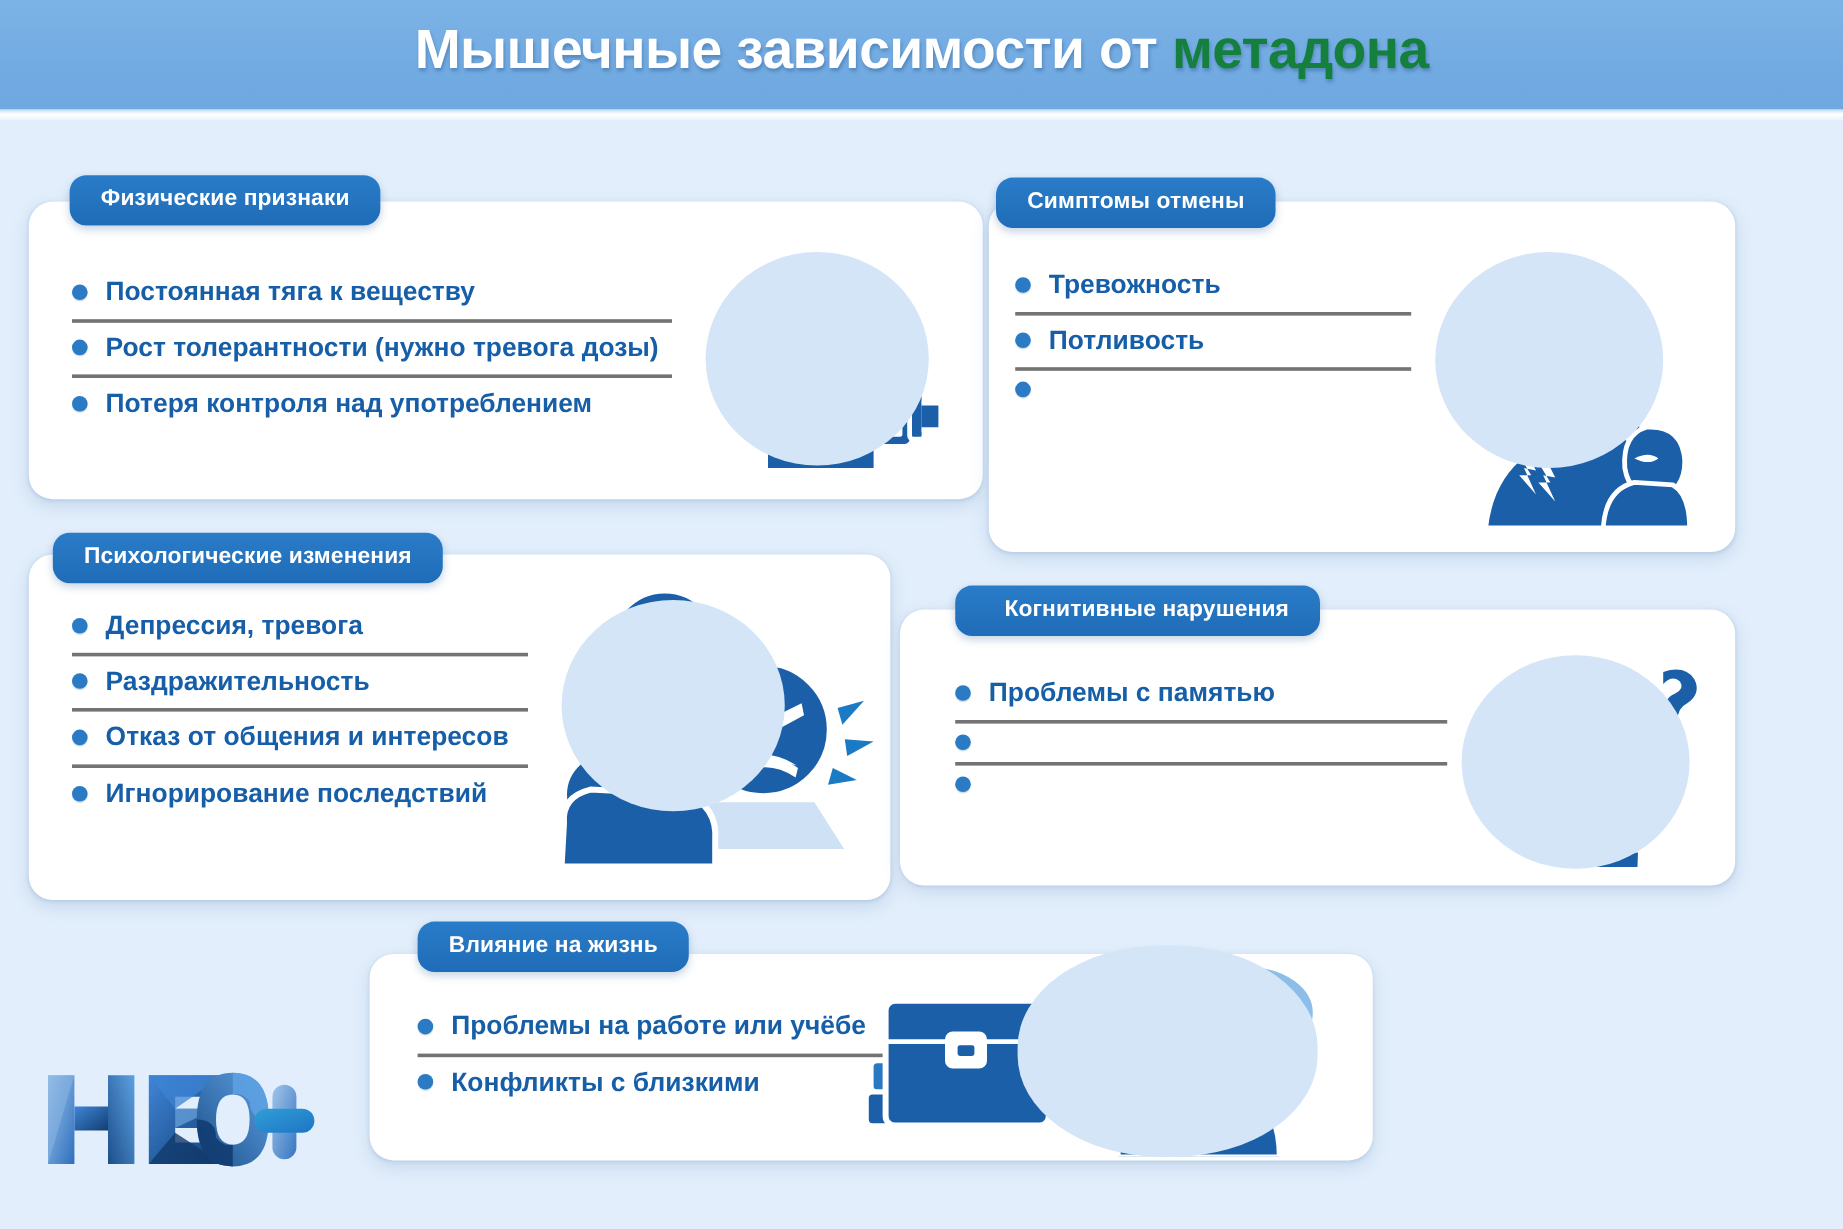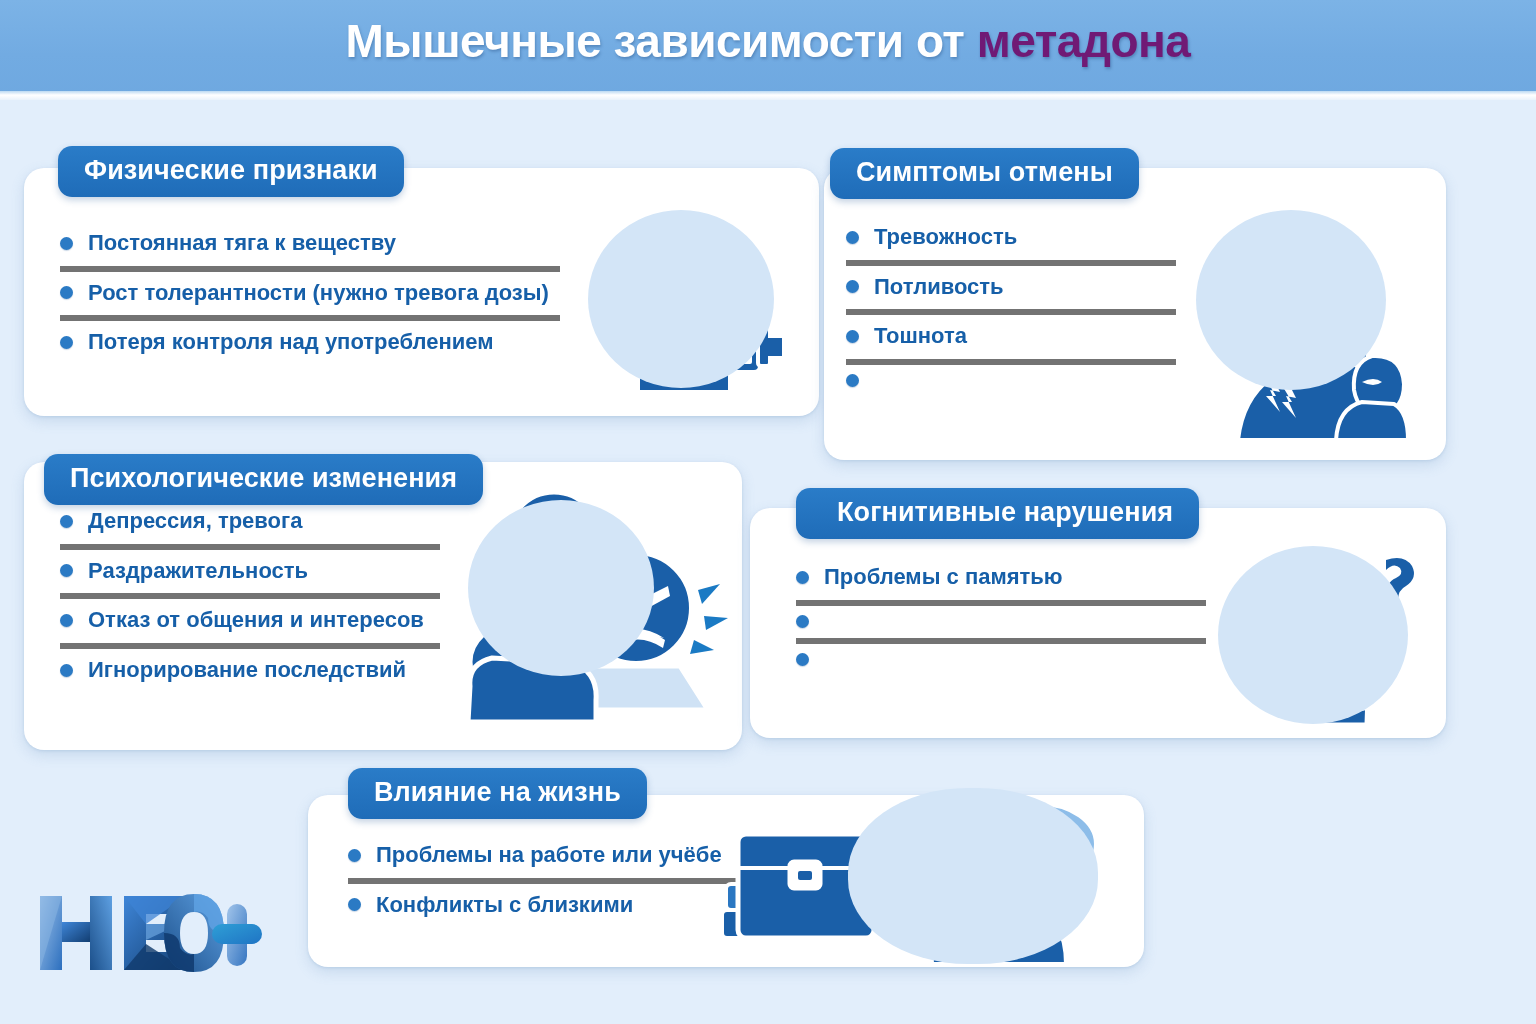--- a/index.html
+++ b/index.html
@@ -20,46 +20,46 @@
     background:linear-gradient(180deg,#bcd9f2 0%,#ffffff 45%,#eaf3fc 100%);
   }
   .page-title{
     position:absolute; left:0; top:14px; width:100%; text-align:center;
     font-size:46px; font-weight:bold; letter-spacing:-0.5px;
     font-family:"Liberation Sans Narrow","Liberation Sans", sans-serif;
     text-shadow:1px 2px 3px rgba(30,70,120,.35);
     white-space:nowrap;
   }
   .page-title .t-white{ color:#ffffff; }
-  .page-title .t-blue{ color:#701a75; }
+  .page-title .t-blue{ color:#15803d; }
 
   
   .card{
     position:absolute;
     background:#ffffff;
     border-radius:20px;
     box-shadow:0 5px 14px rgba(90,135,185,.20), 0 1px 3px rgba(90,135,185,.18);
   }
   .card-badge{
     position:absolute;
     background:linear-gradient(180deg,#2a7cc8 0%,#1f6cb8 100%);
     color:#fff;
     border-radius:14px;
     padding:9px 26px 11px 26px;
-    font-size:27px; font-weight:bold;
+    font-size:19px; font-weight:bold;
     font-family:"Liberation Sans Narrow","Liberation Sans", sans-serif;
     white-space:nowrap;
     box-shadow:0 3px 7px rgba(40,90,150,.28);
     letter-spacing:.1px;
     z-index:5;
   }
   .bullets{ position:absolute; }
   .bullet-row{
     display:flex; align-items:center;
-    border-bottom:6px solid #737373;
+    border-bottom:3px solid #737373;
     padding:9px 0 10px 0;
   }
   .bullet-row:last-child{ border-bottom:none; }
   .dot{
     width:13px; height:13px; border-radius:50%;
     background:#2b7ac4; flex:0 0 13px; margin-right:15px;
     box-shadow:0 1px 1px rgba(40,90,150,.25);
   }
   .btxt{
     color:#165fa8; font-weight:bold; font-size:22px; line-height:1.12;
@@ -141,24 +141,20 @@
   <div class="bullet-row">
     <span class="dot"></span>
     <span class="btxt">Тревожность</span>
   </div>
   <div class="bullet-row">
     <span class="dot"></span>
     <span class="btxt">Потливость</span>
   </div>
   <div class="bullet-row">
     <span class="dot"></span>
-    <span class="btxt">Тошнота</span>
-  </div>
-  <div class="bullet-row">
-    <span class="dot"></span>
   </div>
 </div>
 
 <div class="illus" style="left:1186px; top:196px; width:250px; height:248px;">
   <div class="blob" style="left:10px; top:14px; width:190px; height:180px;"></div>
   <svg width="250" height="248" viewBox="0 0 250 248">
 
     <g fill="#1a5fa8" stroke="#ffffff" stroke-width="4" stroke-linejoin="round">
       <path d="M104 15 Q140 12 146 48 L146 74 Q146 86 134 90 L104 90 Q88 84 86 64 L86 42 Q90 18 104 15 Z"></path>
       <path d="M88 98 Q108 88 132 92 L150 96 Q178 104 182 132 L182 170 L96 170 L96 124 Z"></path>
@@ -186,21 +182,21 @@
     <g fill="#ffffff">
       <path d="M176 186 Q188 180 196 186 Q188 192 176 186 Z"></path>
       <path d="M84 176 L94 196 L84 194 L94 216 L80 200 L90 200 L78 180 Z"></path>
       <path d="M100 182 L110 202 L100 200 L110 222 L96 206 L106 206 L94 186 Z"></path>
     </g>
   </svg>
 </div>
 
 <div class="card" style="left:24px; top:462px; width:718px; height:288px;">
 </div>
-<div class="card-badge" style="left:44px; top:454px;text-align:right;">Психологические изменения</div>
+<div class="card-badge" style="left:44px; top:444px;text-align:right;">Психологические изменения</div>
 <div class="bullets" style="left:60px; top:500px; width:380px;">
   <div class="bullet-row">
     <span class="dot"></span>
     <span class="btxt">Депрессия, тревога</span>
   </div>
   <div class="bullet-row">
     <span class="dot"></span>
     <span class="btxt">Раздражительность</span>
   </div>
   <div class="bullet-row">

